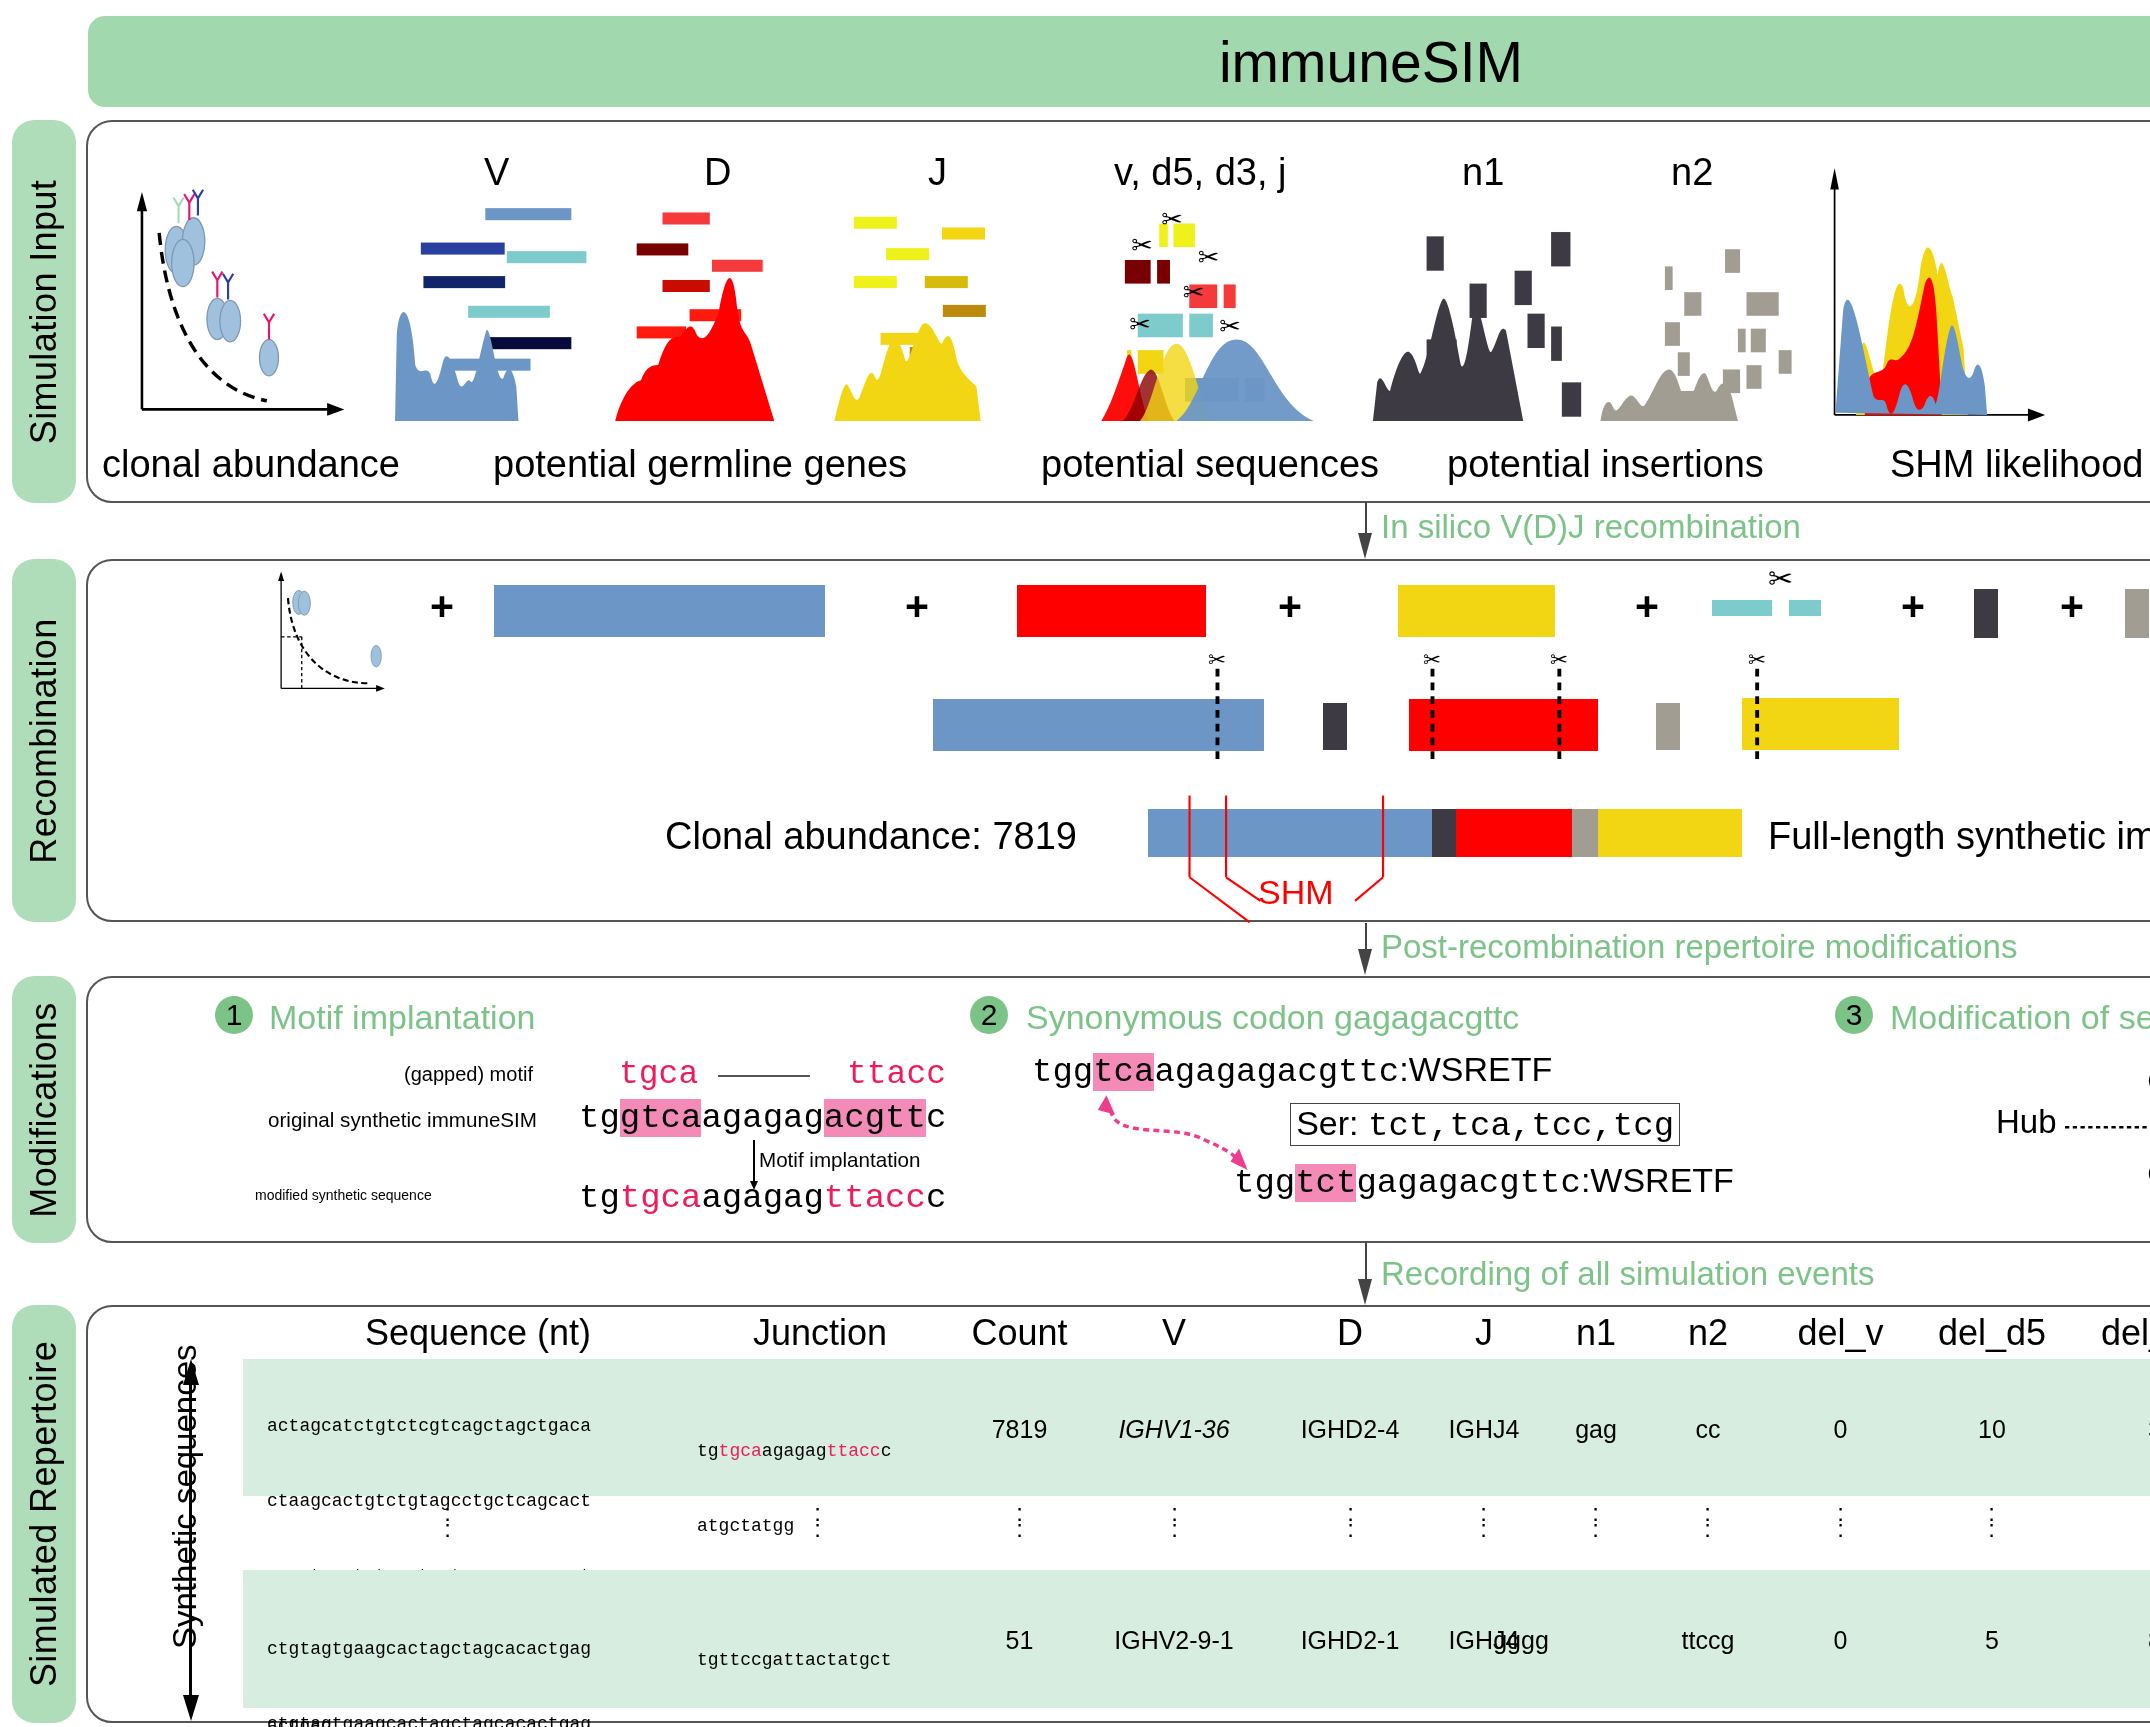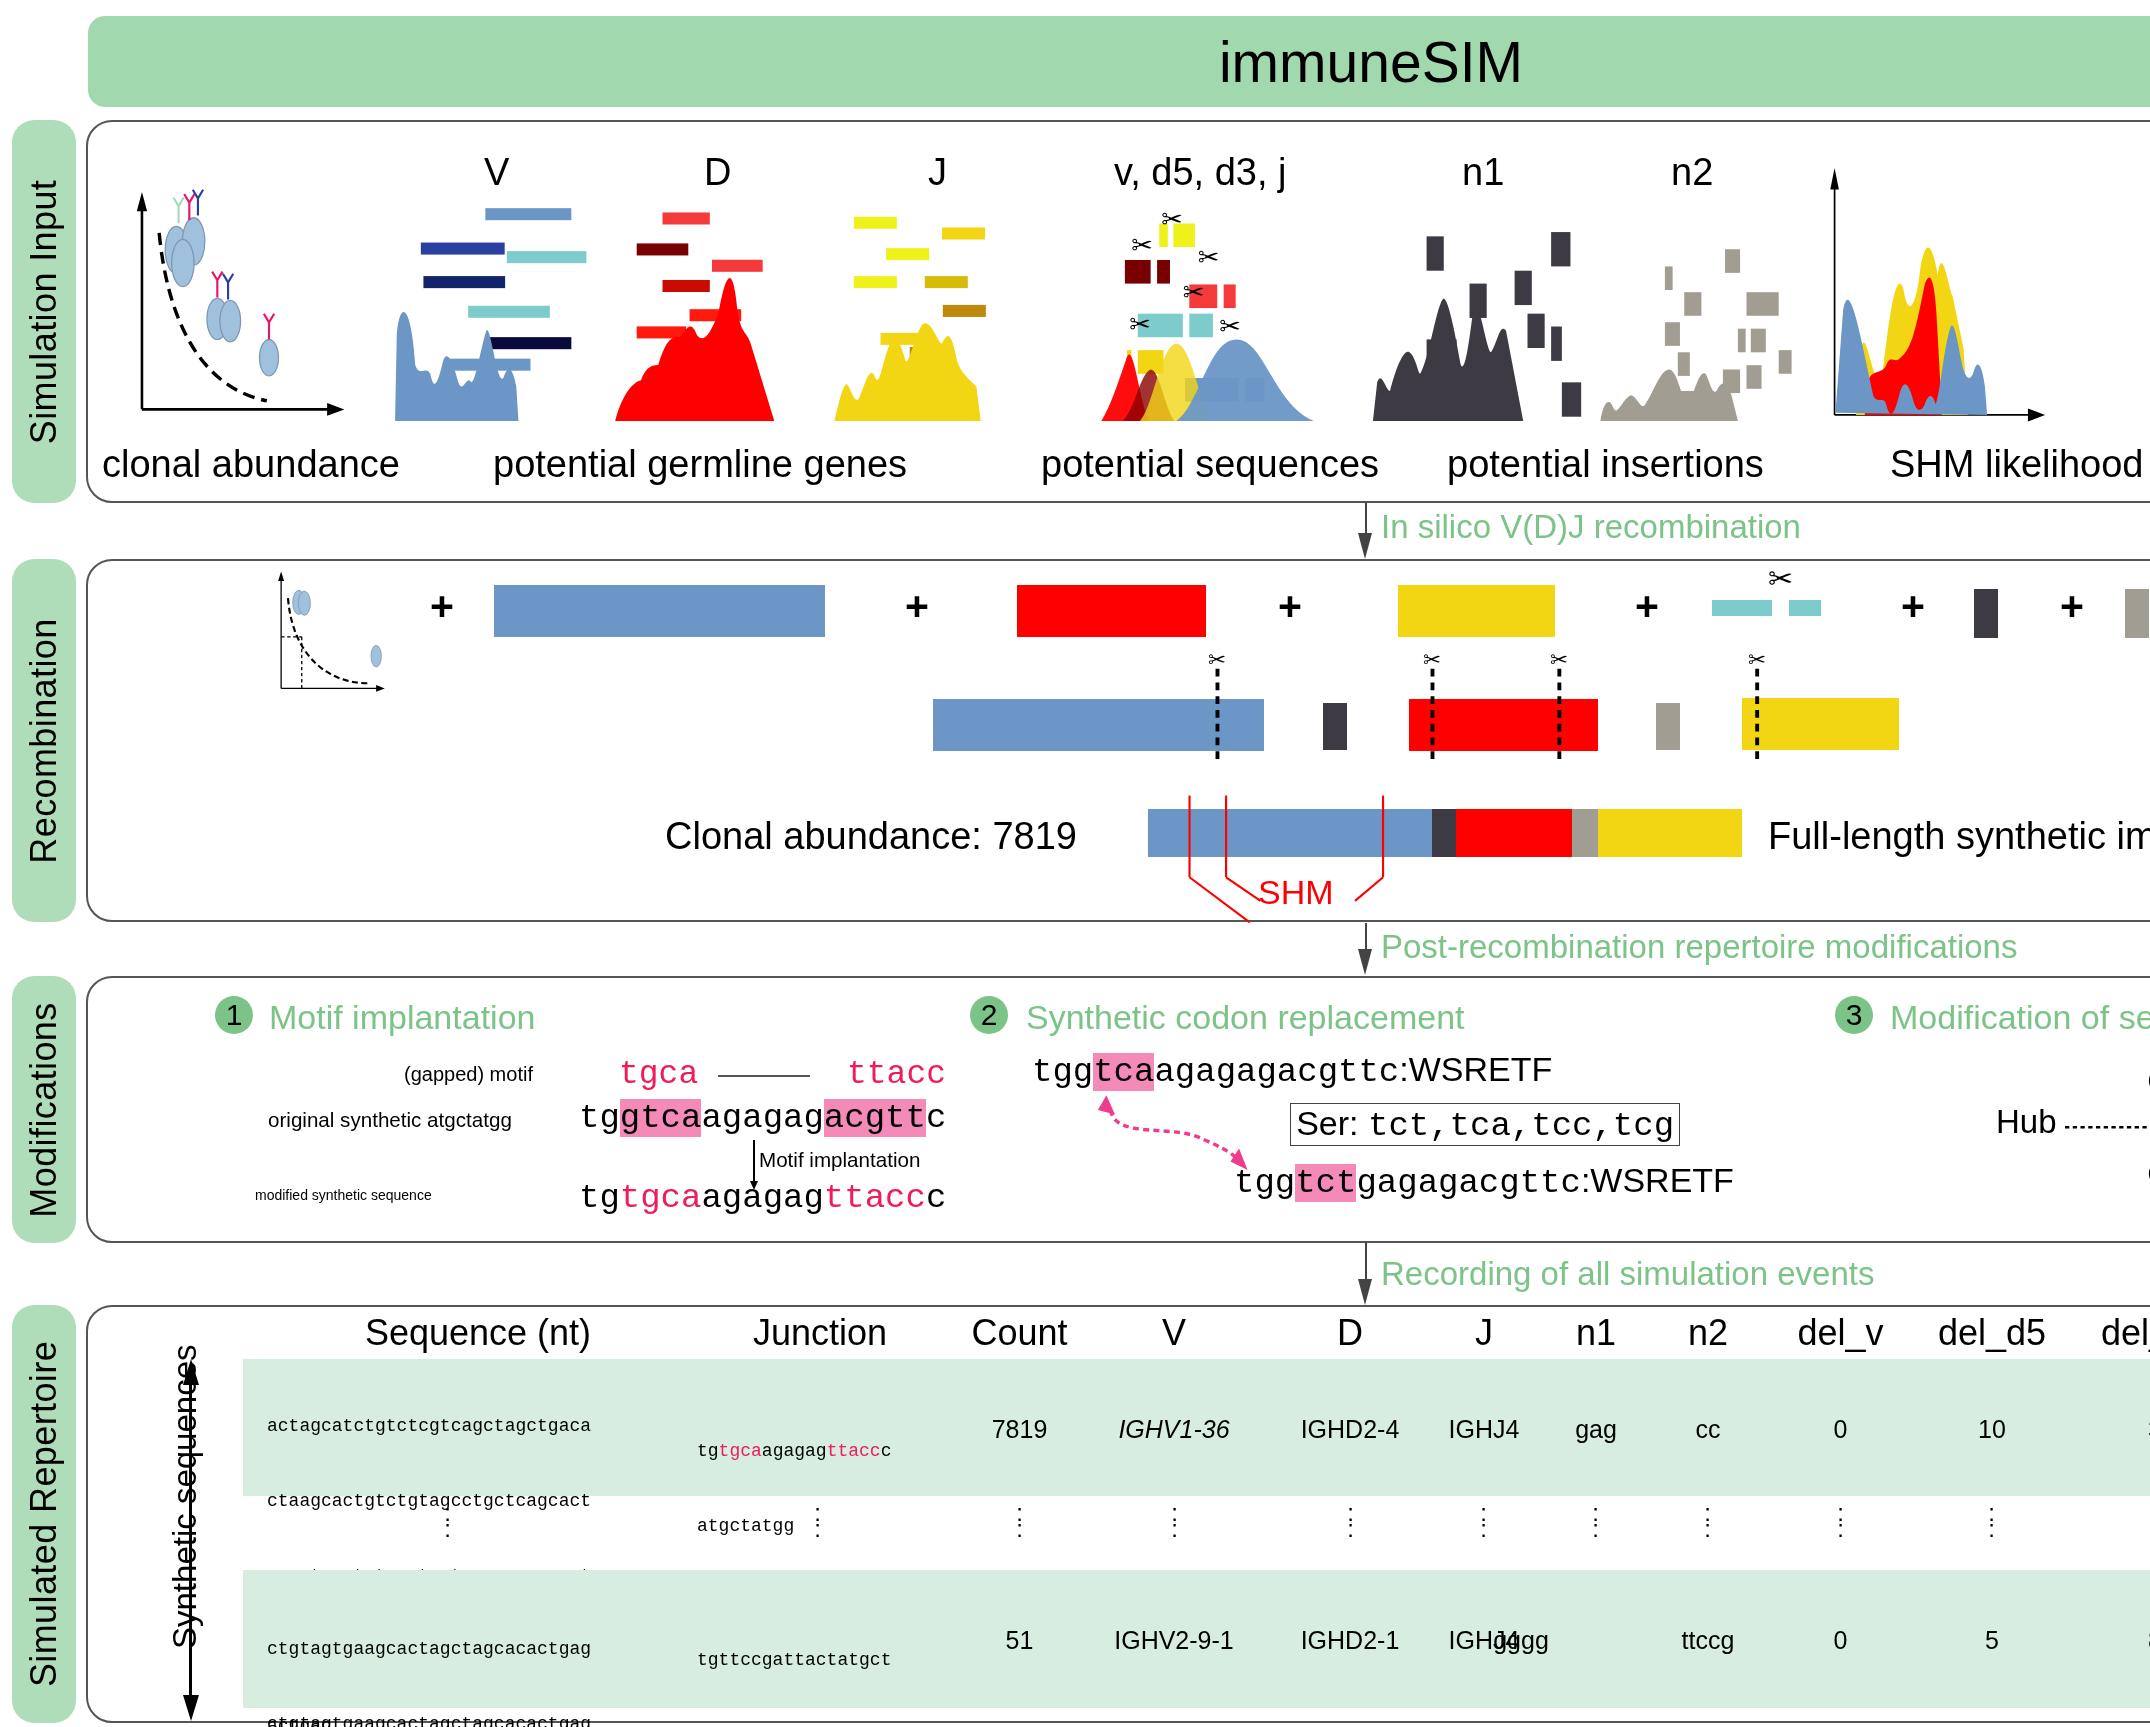--- a/index.html
+++ b/index.html
@@ -292,32 +292,32 @@
 <div class="abs" style="left:1258px;top:873px;font-size:34px;color:#ff0000;">SHM</div>
 <div class="abs lbl" style="left:1768px;top:815px;">Full-length synthetic immune receptor sequence</div>
 
 <div class="abs num-circle" style="left:215px;top:996px;">
     <span>1</span>
   </div>
 <div class="abs flow" style="left:269px;top:998px;font-size:34px;">Motif implantation</div>
 <div class="abs num-circle" style="left:970px;top:996px;">
     <span>2</span>
   </div>
-<div class="abs flow" style="left:1026px;top:998px;font-size:34px;">Synthetic codon replacement</div>
+<div class="abs flow" style="left:1026px;top:998px;font-size:34px;">Synonymous codon gagagacgttc</div>
 <div class="abs num-circle" style="left:1835px;top:996px;">
     <span>3</span>
   </div>
 <div class="abs flow" style="left:1890px;top:998px;font-size:34px;">Modification of sequence architecture</div>
 
 <div class="abs" style="left:404px;top:1063px;font-size:20px;">(gapped) motif</div>
 <div class="abs mono pinktext" style="left:619px;top:1056px;font-size:33px;">tgca</div>
 <div class="abs" style="left:718px;top:1075px;width:92px;height:1.7px;background:#555;"></div>
 <div class="abs mono pinktext" style="left:847px;top:1056px;font-size:33px;">ttacc</div>
 
-<div class="abs" style="left:268px;top:1108px;font-size:20.6px;">original synthetic atgctatgg</div>
+<div class="abs" style="left:268px;top:1108px;font-size:20.6px;">original synthetic immuneSIM</div>
 <div class="abs mono" style="left:579px;top:1099px;font-size:34px;display:flex;">
   <span>tg</span>
   <span class="pink-bg">gtca</span>
   <span>agagag</span>
   <span class="pink-bg">acgtt</span>
   <span>c</span>
 </div>
 <div class="abs" style="left:753px;top:1140px;width:1.7px;height:47px;background:#000;"></div>
 <div class="abs" style="left:750px;top:1181px;width:0;height:0;border-left:4.3px solid transparent;border-right:4.3px solid transparent;border-top:9.5px solid #000;"></div>
 <div class="abs" style="left:759px;top:1148px;font-size:20.6px;">Motif implantation</div>

